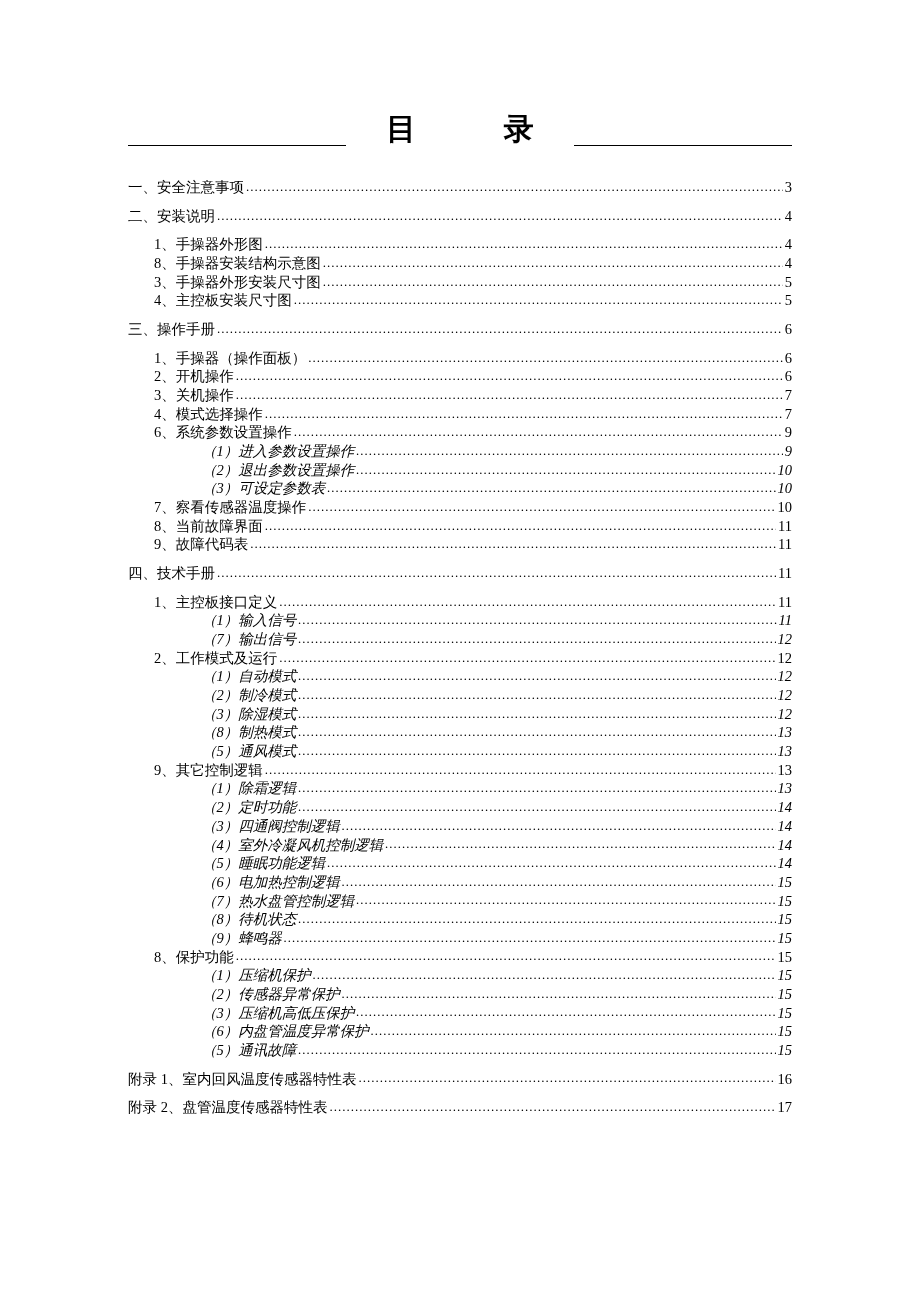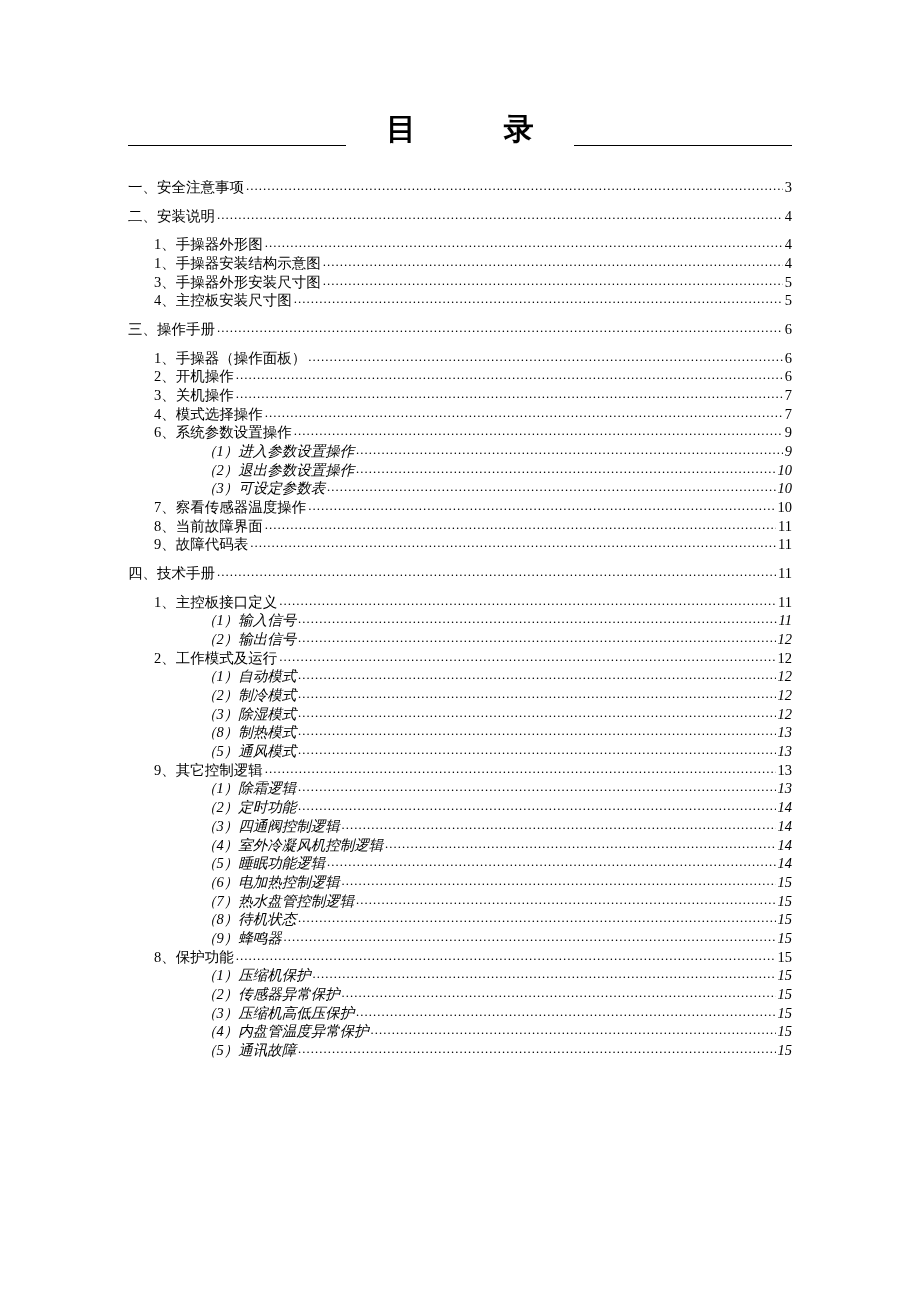--- a/index.html
+++ b/index.html
@@ -37,21 +37,21 @@
       margin: 0 auto 12px auto;
     }
     
 
     .toc {
       font-size: 14.5px;
       line-height: 1.15;
     }
     .entry {
       display: flex;
-      align-items: flex-start;
+      align-items: center;
       white-space: nowrap;
       padding: 1px 0;
     }
     .entry .label {
       flex: 0 0 auto;
     }
     .entry .dots {
       flex: 1 1 auto;
       overflow: hidden;
       margin: 0 2px;
@@ -97,21 +97,21 @@
         <span class="dots"></span>
         <span class="pg">4</span>
       </div>
       <div class="gap"></div>
       <div class="entry ind1">
         <span class="label">1、手操器外形图</span>
         <span class="dots"></span>
         <span class="pg">4</span>
       </div>
       <div class="entry ind1">
-        <span class="label">1、手操器安装结构示意图</span>
+        <span class="label">8、手操器安装结构示意图</span>
         <span class="dots"></span>
         <span class="pg">4</span>
       </div>
       <div class="entry ind1">
         <span class="label">3、手操器外形安装尺寸图</span>
         <span class="dots"></span>
         <span class="pg">5</span>
       </div>
       <div class="entry ind1">
         <span class="label">4、主控板安装尺寸图</span>
@@ -191,21 +191,21 @@
         <span class="label">1、主控板接口定义</span>
         <span class="dots"></span>
         <span class="pg">11</span>
       </div>
       <div class="entry ind2">
         <span class="label">（1）输入信号</span>
         <span class="dots"></span>
         <span class="pg">11</span>
       </div>
       <div class="entry ind2">
-        <span class="label">（2）输出信号</span>
+        <span class="label">（7）输出信号</span>
         <span class="dots"></span>
         <span class="pg">12</span>
       </div>
       <div class="entry ind1">
         <span class="label">2、工作模式及运行</span>
         <span class="dots"></span>
         <span class="pg">12</span>
       </div>
       <div class="entry ind2">
         <span class="label">（1）自动模式</span>
@@ -296,26 +296,36 @@
         <span class="label">（2）传感器异常保护</span>
         <span class="dots"></span>
         <span class="pg">15</span>
       </div>
       <div class="entry ind2">
         <span class="label">（3）压缩机高低压保护</span>
         <span class="dots"></span>
         <span class="pg">15</span>
       </div>
       <div class="entry ind2">
-        <span class="label">（4）内盘管温度异常保护</span>
+        <span class="label">（6）内盘管温度异常保护</span>
         <span class="dots"></span>
         <span class="pg">15</span>
       </div>
       <div class="entry ind2">
         <span class="label">（5）通讯故障</span>
         <span class="dots"></span>
         <span class="pg">15</span>
       </div>
       <div class="gap"></div>
-      <div class="gap"></div>
+      <div class="entry ind0">
+        <span class="label">附录 1、室内回风温度传感器特性表</span>
+        <span class="dots"></span>
+        <span class="pg">16</span>
+      </div>
+      <div class="gap"></div>
+      <div class="entry ind0">
+        <span class="label">附录 2、盘管温度传感器特性表</span>
+        <span class="dots"></span>
+        <span class="pg">17</span>
+      </div>
     </div>
 
 </div>
 
 </body></html>

